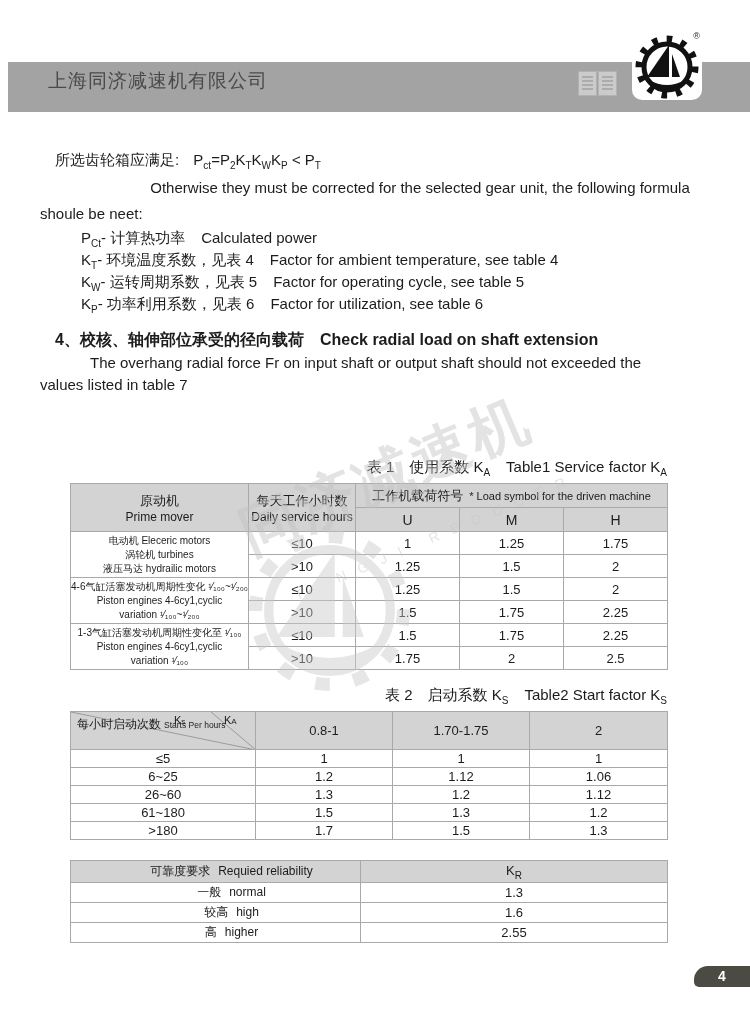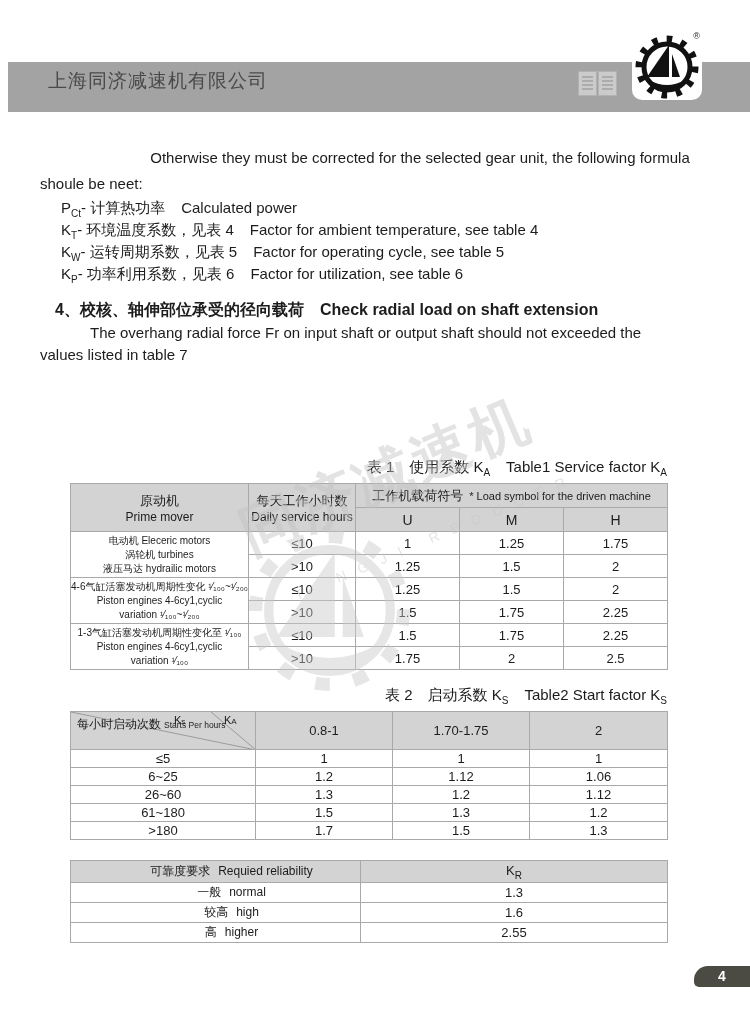--- a/index.html
+++ b/index.html
@@ -19,21 +19,21 @@
   .wm-sub{position:absolute;left:70px;top:178px;font-size:14px;color:#c6c6c6;letter-spacing:13px;white-space:nowrap;transform:rotate(-23deg);transform-origin:left center;}
   .wm-gear{position:absolute;left:12px;top:108px;}
   .wm-reg{position:absolute;left:14px;top:98px;font-size:12px;color:#c2c2c2;}
   
   .content{position:absolute;top:145px;left:0;width:750px;font-size:15px;z-index:2;}
   .l{white-space:nowrap;}
   .l1{height:30px;line-height:30px;padding-left:55px;}
   .l2{height:26px;line-height:26px;padding-left:90px;text-align:center;}
   .l3{height:26px;line-height:26px;padding-left:40px;}
   .l4{height:24px;line-height:24px;padding-left:90px;}
-  .lf{height:22px;line-height:22px;padding-left:61px;}
+  .lf{height:22px;line-height:22px;padding-left:81px;}
   .sec-h{height:24px;line-height:24px;padding-left:55px;margin-top:13px;font-size:16px;font-weight:bold;}
   .sp1{height:22px;line-height:22px;padding-left:90px;}
   .sp3{height:22px;line-height:22px;padding-left:40px;}
   sub{font-size:10px;}
   .gap{margin-left:16px;}
   .gap-s{margin-left:10px;}
   
   .tbl-block{position:absolute;left:70px;width:597px;z-index:2;}
   .tb1{top:455px;} .tb2{top:683px;} .tb3{top:860px;}
   .tbl-title{text-align:right;font-size:15px;height:24px;line-height:24px;margin-bottom:4px;}
@@ -103,20 +103,24 @@
       <circle cx="35" cy="35" r="28" fill="none" stroke="#c8c8c8" stroke-width="5" stroke-dasharray="5.5 9.1"></circle>
       <circle cx="35" cy="35" r="23" fill="none" stroke="#c8c8c8" stroke-width="3.5"></circle>
       <path d="M37 13 L37 45 L15 45 Z" fill="#c8c8c8"></path>
       <path d="M40 22 L48 45 L40 45 Z" fill="#c8c8c8"></path>
       <path d="M17 48 Q35 58 53 48 L49 53 Q35 60 21 53 Z" fill="#c8c8c8"></path>
     </svg>
   </div>
 </div>
 
 <div class="content">
+  <div class="l l1">
+    <span>所选齿轮箱应满足:</span>
+    <span class="gap-s"><span>P</span><sub>ct</sub><span>=P</span><sub>2</sub><span>K</span><sub>T</sub><span>K</span><sub>W</sub><span>K</span><sub>P</sub><span> &lt; P</span><sub>T</sub></span>
+  </div>
   <div class="l l2">Otherwise they must be corrected for the selected gear unit, the following formula</div>
   <div class="l l3">shoule be neet:</div>
 
   <div class="l lf"><span>P</span><sub>Ct</sub><span>- 计算热功率</span><span class="gap">Calculated power</span></div>
   <div class="l lf"><span>K</span><sub>T</sub><span>- 环境温度系数，见表 4</span><span class="gap">Factor for ambient temperature, see table 4</span></div>
   <div class="l lf"><span>K</span><sub>W</sub><span>- 运转周期系数，见表 5</span><span class="gap">Factor for operating cycle, see table 5</span></div>
   <div class="l lf"><span>K</span><sub>P</sub><span>- 功率利用系数，见表 6</span><span class="gap">Factor for utilization, see table 6</span></div>
 
   <div class="l sec-h">
     <span>4、校核、轴伸部位承受的径向载荷</span><span class="gap">Check radial load on shaft extension</span>

